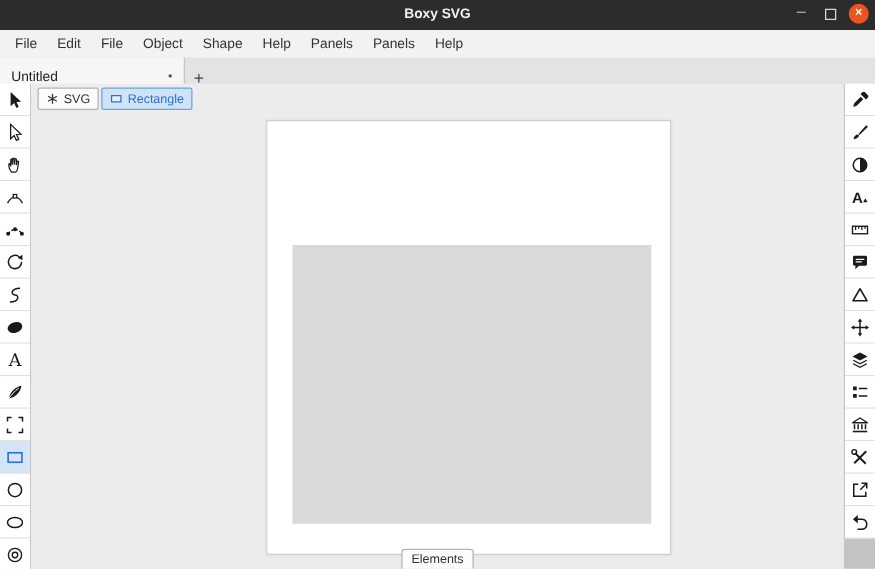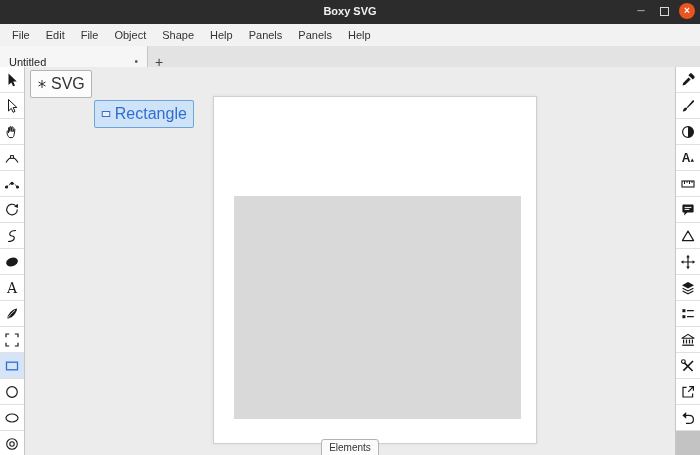--- a/index.html
+++ b/index.html
@@ -34,23 +34,23 @@
   .toolbar.right{right:0;border-left:1px solid #c6c6c6;}
   .tool{width:100%;height:26px;box-sizing:border-box;border-bottom:1px solid #e0e0e0;
     display:flex;align-items:center;justify-content:center;background:#fff;}
   .tool.selected{background:var(--selected-tool-bg,#d5e5f7);}
   .tool svg{width:16px;height:16px;display:block;}
   .tool.scroll{padding:0;border-bottom:none;background:#e8e8e8;}
   .scroll-thumb{width:100%;height:100%;background:#c3c3c3;}
   
   .canvas{position:absolute;left:25px;right:25px;top:67px;bottom:0;background:var(--canvas-bg,#ececec);overflow:hidden;}
   .breadcrumb{position:absolute;left:5px;top:3px;display:flex;gap:2px;}
-  .crumb{display:flex;align-items:center;gap:4px;height:28px;padding:0 6px;background:#fcfcfc;
-    border:1px solid #b3b3b3;border-radius:2px;font-size:16px;color:#333;box-sizing:border-box;}
-  .crumb.selected{background:#cfe3f8;border-color:#6ea3dd;color:var(--accent-blue,#2f6fd0);margin-top:30px;}
+  .crumb{display:flex;align-items:center;gap:4px;height:18px;padding:0 6px;background:#fcfcfc;
+    border:1px solid #b3b3b3;border-radius:2px;font-size:10px;color:#333;box-sizing:border-box;}
+  .crumb.selected{background:#cfe3f8;border-color:#6ea3dd;color:var(--accent-blue,#2f6fd0);}
   .crumb svg{width:10px;height:10px;display:block;}
   .page{position:absolute;left:188px;top:29px;width:324px;height:348px;background:var(--page-fill,#ffffff);
     border:1px solid #cfcfcf;box-sizing:border-box;box-shadow:0 0 3px rgba(0,0,0,0.08);}
   .shape-rect{position:absolute;left:20px;top:99px;width:287px;height:223px;background:var(--shape-fill,#d9d9d9);}
   .elements-btn{position:absolute;left:296px;bottom:-4px;width:58px;height:20px;background:#fbfbfb;
     border:1px solid #b3b3b3;border-radius:3px;font-size:10px;color:#333;text-align:center;line-height:16px;box-sizing:border-box;}
 </style>
 </head>
 <body>
 

